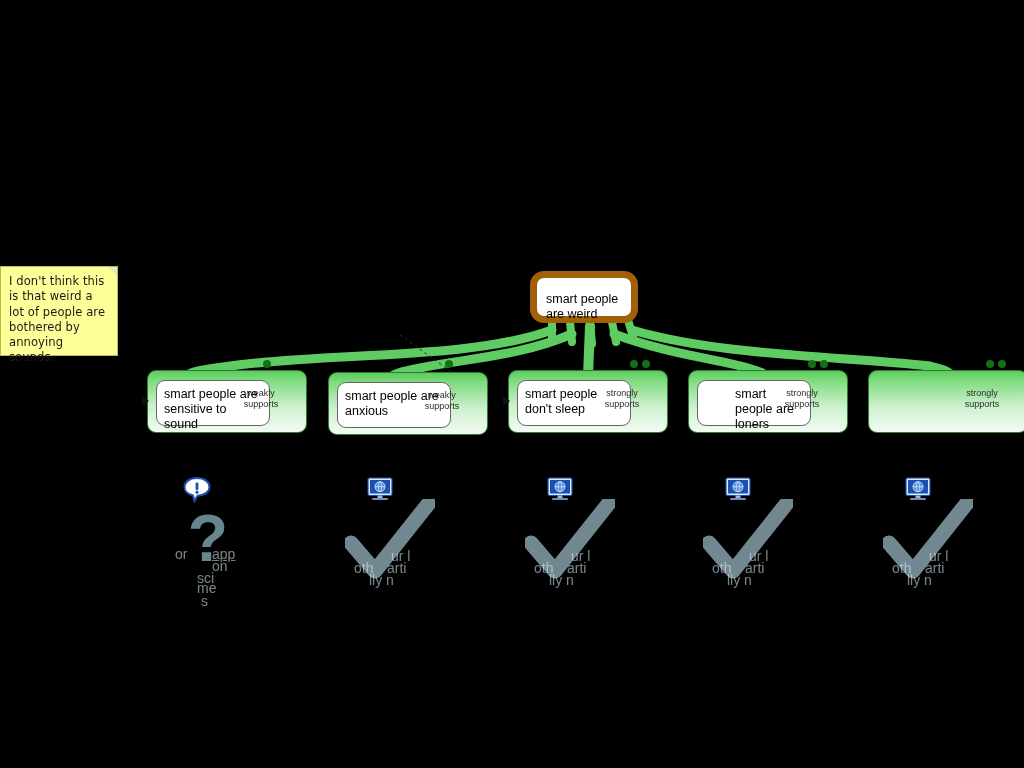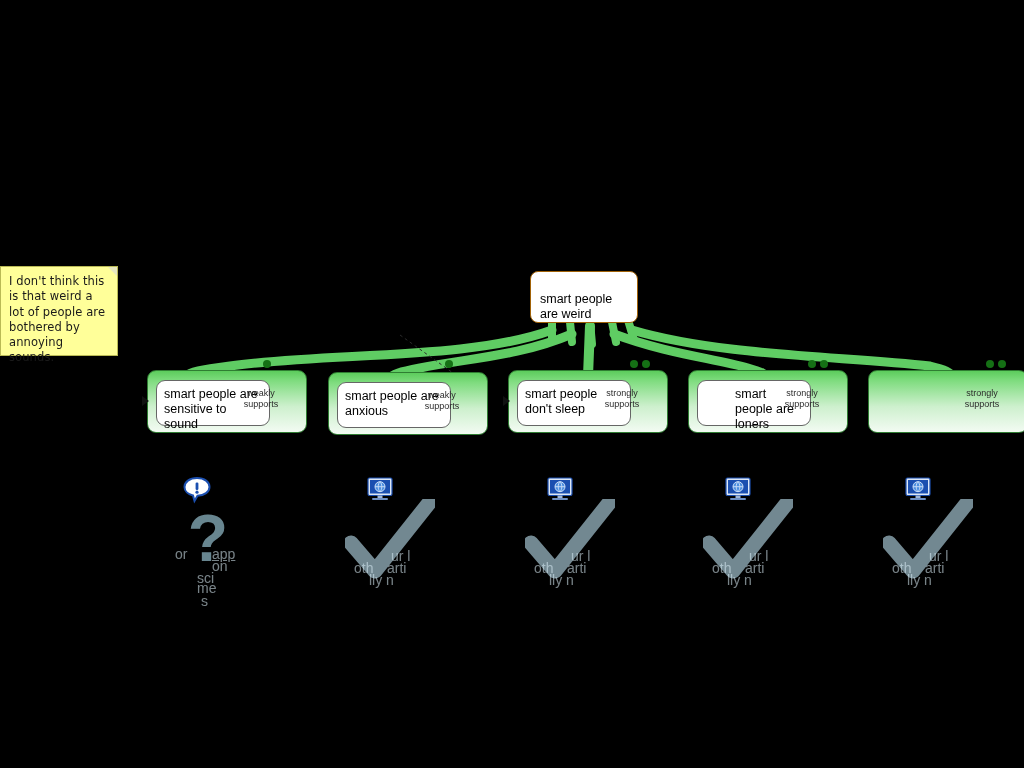--- a/index.html
+++ b/index.html
@@ -99,27 +99,27 @@
     border-top: 5px solid transparent;
     border-bottom: 5px solid transparent;
     border-left: 7px solid #111111;
   }
 
   
   .root-node {
     position: absolute;
     box-sizing: border-box;
     background: #ffffff;
-    border: 1px solid #a16207;
-    border-radius: 8px;
+    border: 7px solid #a16207;
+    border-radius: 14px;
     color: #000000;
     font-family: "Liberation Sans", sans-serif;
     font-size: 12.5px;
     line-height: 15px;
-    padding: 20px 9px;
+    padding: 14px 9px;
   }
 
   
   .icon-group {
     position: absolute;
     width: 90px;
     height: 110px;
   }
   .monitor-icon {
     position: absolute;

